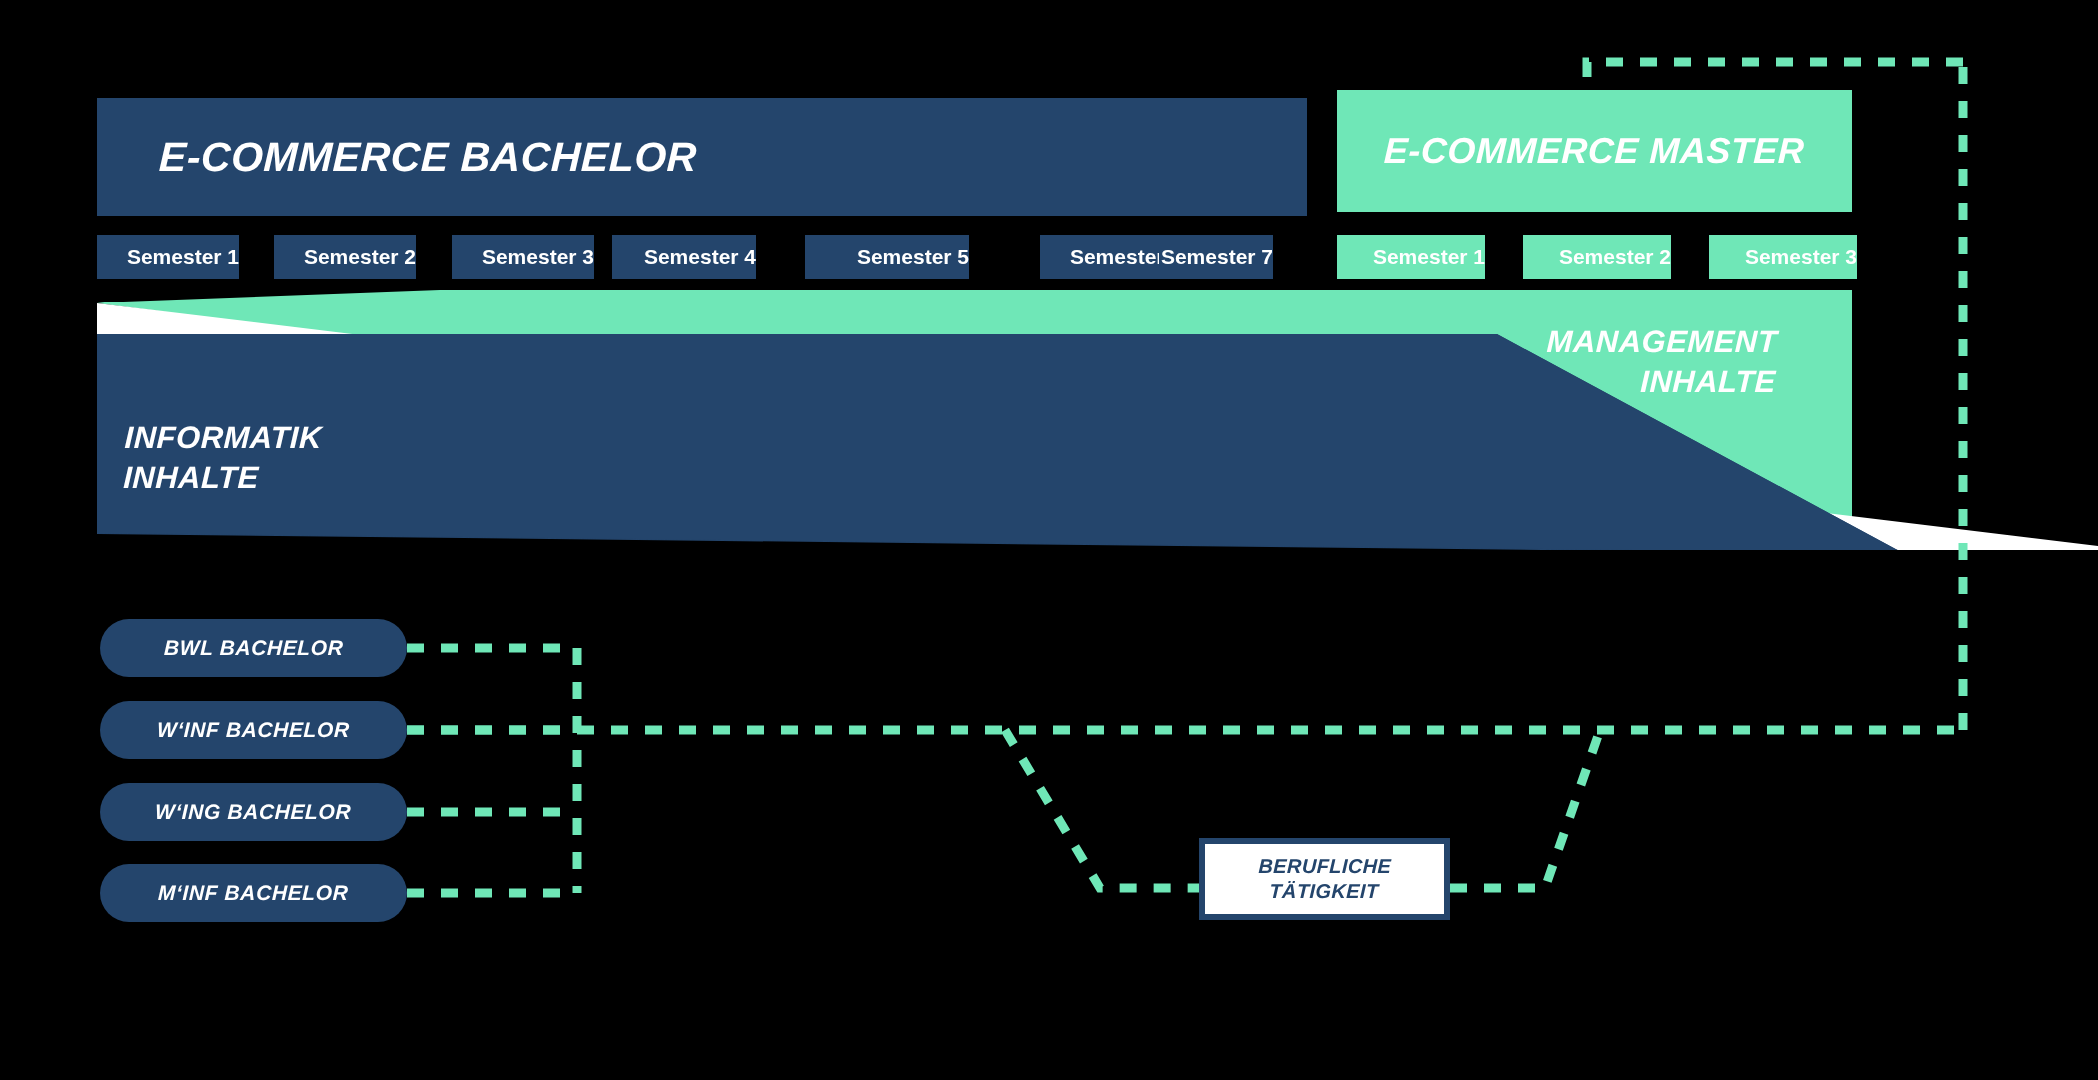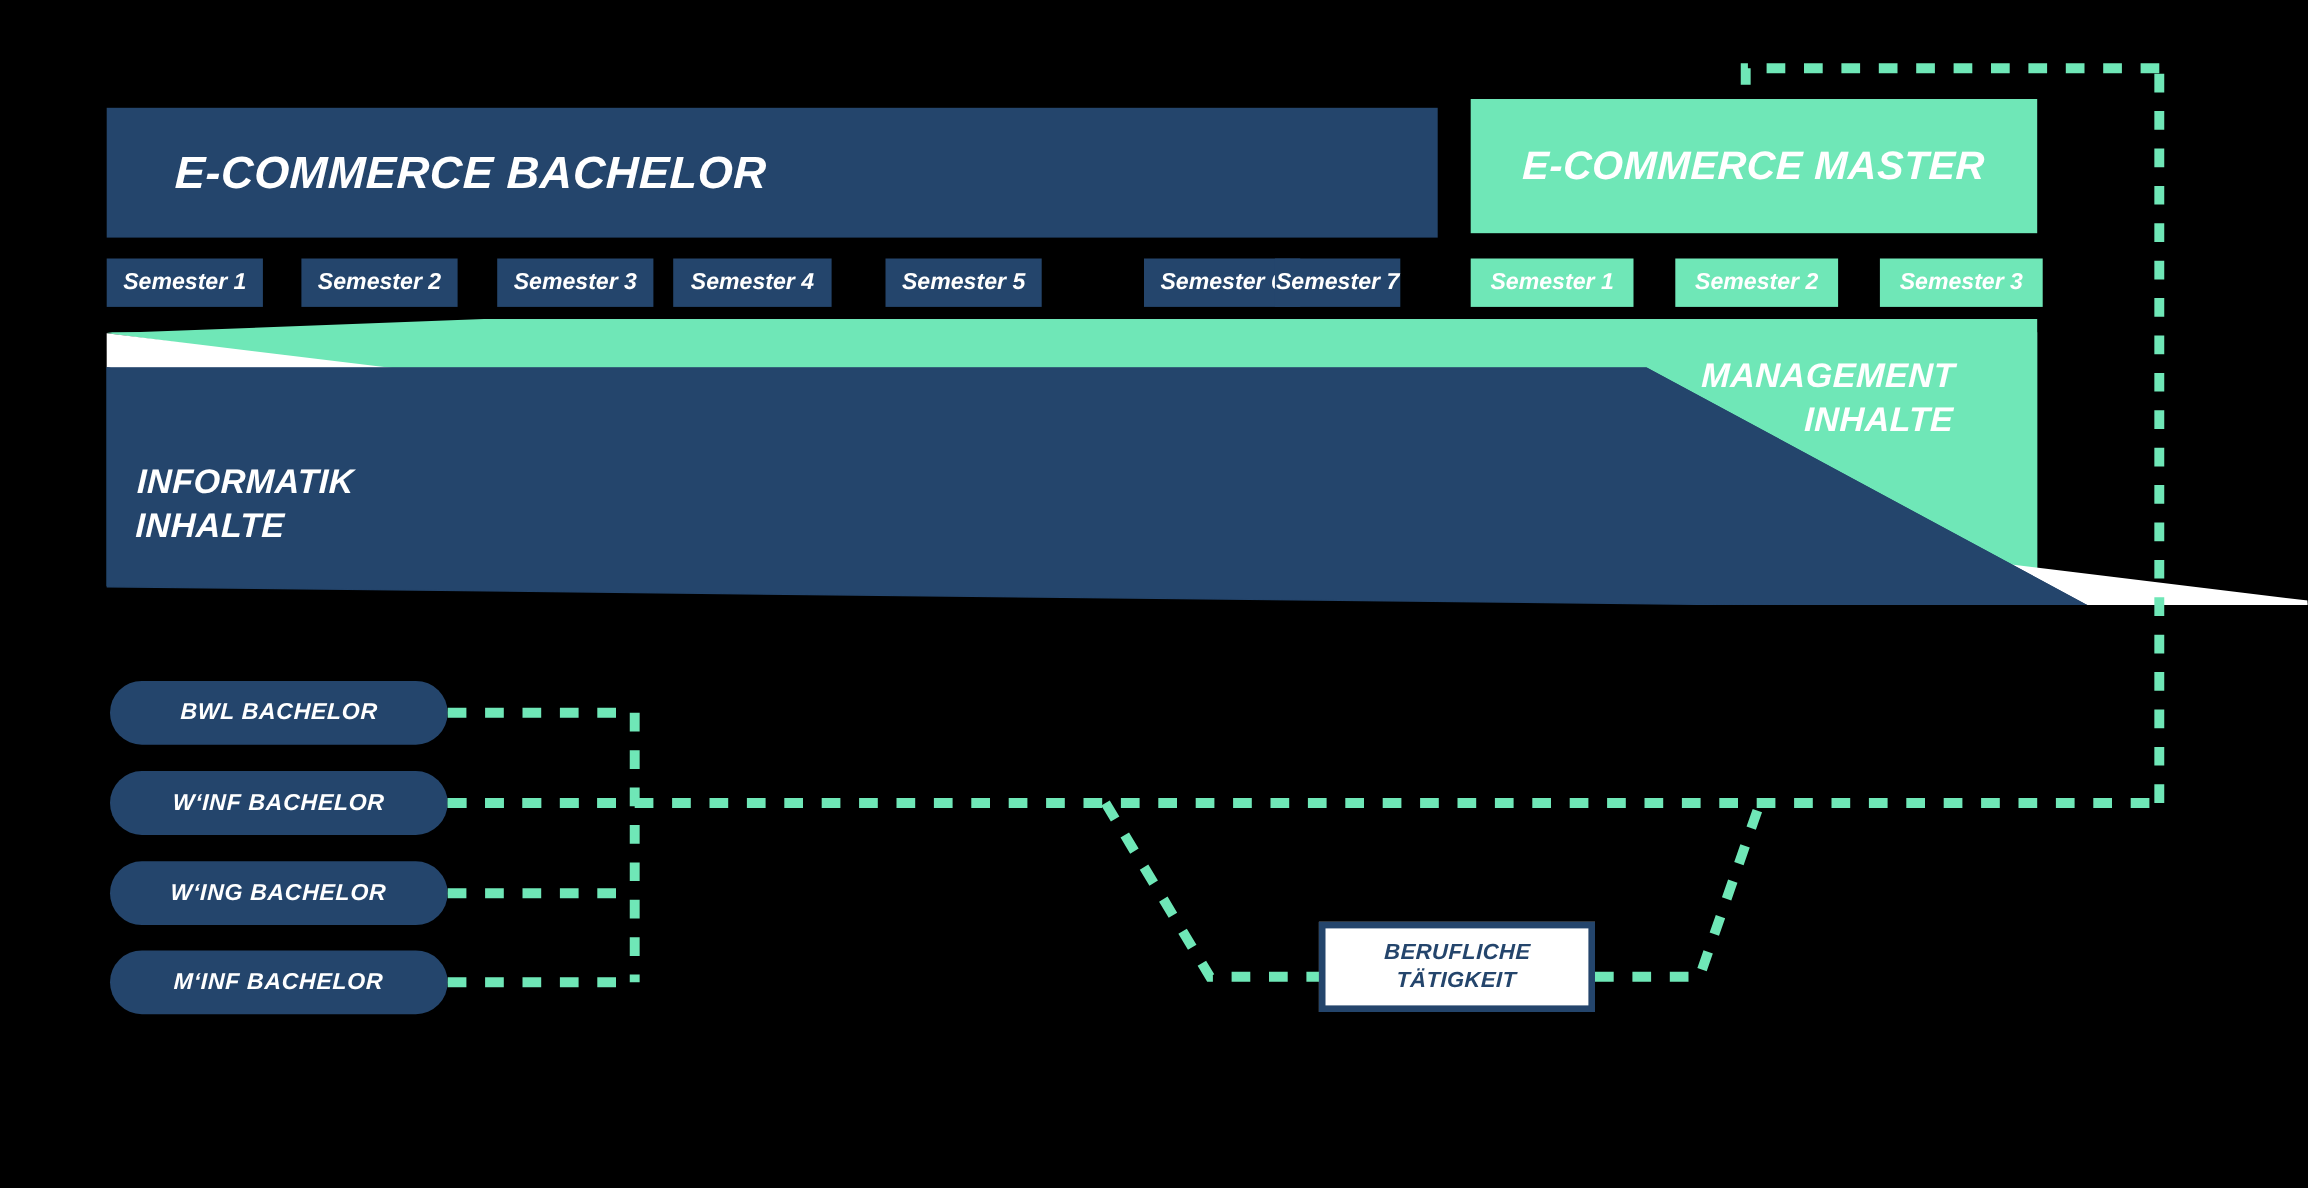--- a/index.html
+++ b/index.html
@@ -54,27 +54,26 @@
   }
   #master-bar .label { font-size: 36px; }
 
   
   .sem-chip {
     position: absolute;
     top: 235px;
     height: 44px;
     display: flex;
     align-items: center;
-    justify-content: center;
+    justify-content: flex-end;
     color: #ffffff;
     font-size: 21px;
     font-weight: 700;
     white-space: nowrap;
     box-sizing: border-box;
-    font-style: italic;
   }
   .sem-chip.blue  { background: #24456c; }
   .sem-chip.green { background: #6fe7b7; }
 
   
   #wedge-band {
     position: absolute;
     left: 0;
     top: 290px;
     width: 2098px;
@@ -178,21 +177,21 @@
     </div>
   <div class="sem-chip blue" style="left:274px; width:142px;">
     <span>Semester 2</span>
     </div>
   <div class="sem-chip blue" style="left:452px; width:142px;">
     <span>Semester 3</span>
     </div>
   <div class="sem-chip blue" style="left:612px; width:144px;">
     <span>Semester 4</span>
     </div>
-  <div class="sem-chip blue" style="left:805px; width:142px;">
+  <div class="sem-chip blue" style="left:805px; width:164px;">
     <span>Semester 5</span>
     </div>
   <div class="sem-chip blue" style="left:1040px; width:142px;">
     <span>Semester 6</span>
     </div>
   <div class="sem-chip blue" style="left:1159px;width:114px;">
     <span>Semester 7</span>
     </div>
 
   <div class="sem-chip green" style="left:1337px;width:148px;">

